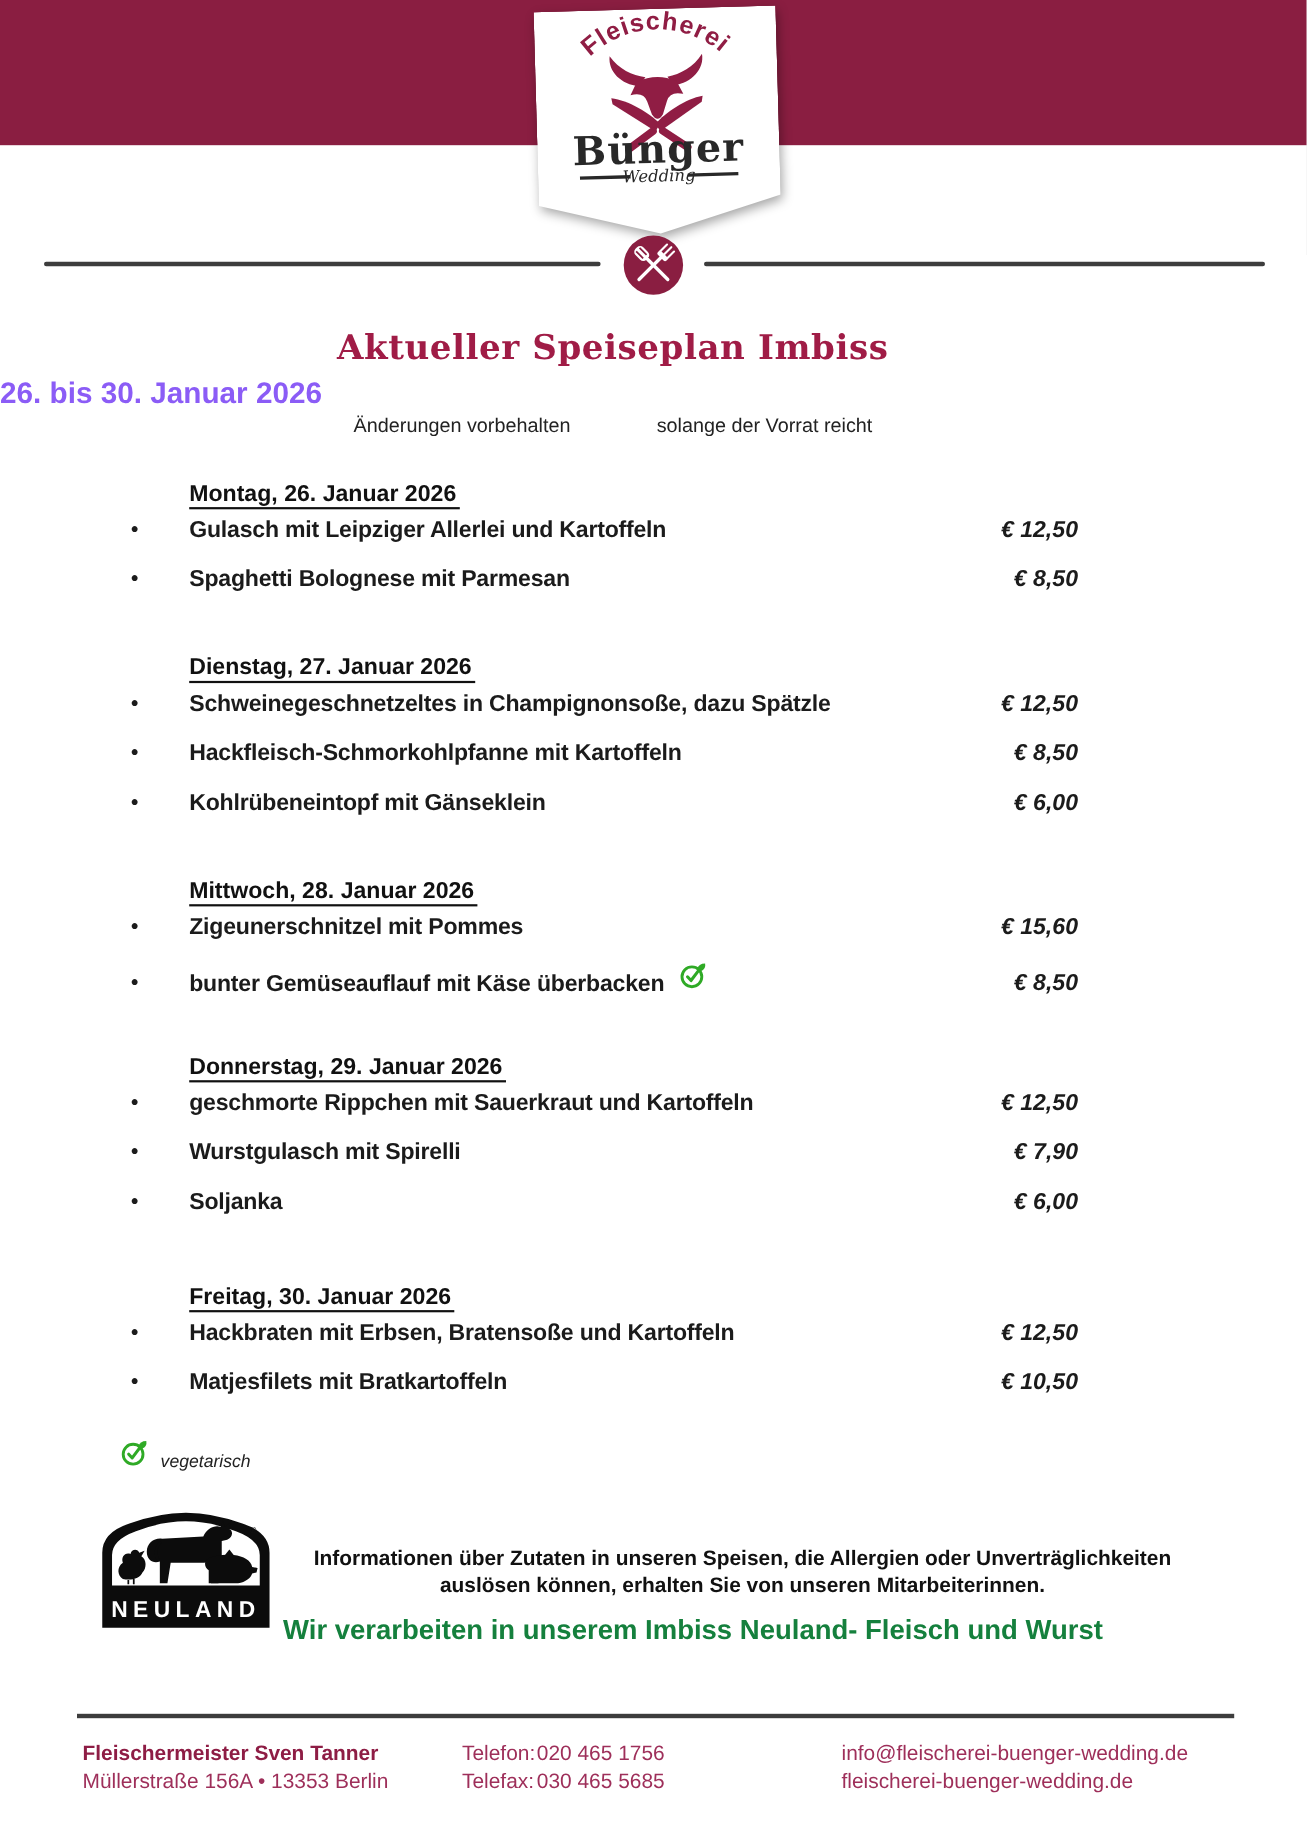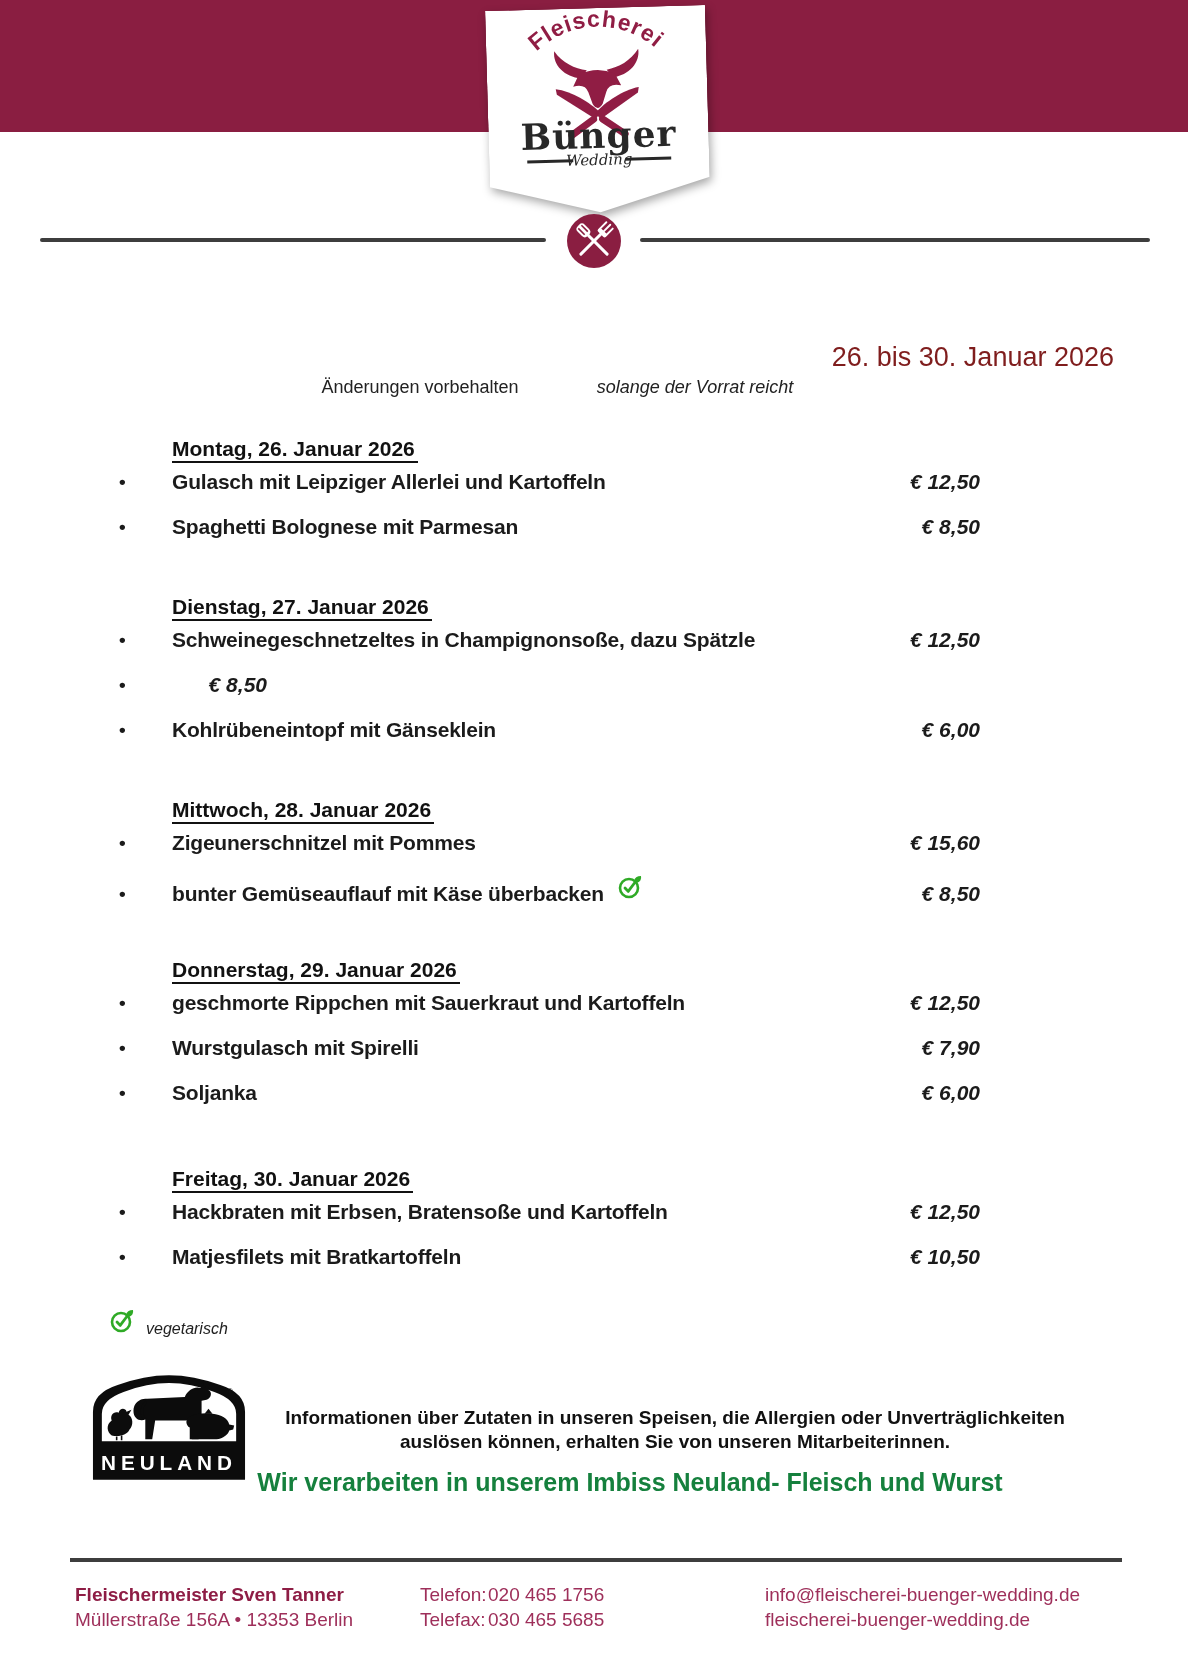--- a/index.html
+++ b/index.html
@@ -17,25 +17,25 @@
   .badge svg{display:block;margin:8px auto 0;}
 
   
   .dline{position:absolute;height:4px;background:#3d3d3d;border-radius:2px;}
   .dline.left{left:40px;top:238px;width:506px;}
   .dline.right{left:640px;top:238px;width:510px;}
   .div-icon{position:absolute;left:566px;top:213px;}
 
   .title{position:absolute;left:0;top:298px;width:1114px;text-align:center;
          font-family:"DejaVu Serif",serif;font-weight:bold;font-size:31px;color:#a01c46;letter-spacing:.5px;}
-  .daterange{position:absolute;left:0;top:342px;width:1114px;text-align:right;
-         font-weight:normal;font-size:27px;color:#7f1d1d;}
+  .daterange{position:absolute;left:0;top:342px;width:1114px;text-align:left;
+         font-weight:bold;font-size:27px;color:#8b5cf6;}
   .note{position:absolute;top:377px;font-size:18px;color:#222;}
   .note-left{left:320px;width:200px;text-align:center;}
-  .note-right{left:590px;width:210px;text-align:center;font-style:italic;}
+  .note-right{left:590px;width:210px;text-align:center;}
 
   
   #menu{position:absolute;left:0;top:0;width:1188px;height:1680px;pointer-events:none;}
   .day-group{position:absolute;left:104px;width:876px;}
   .day-0{top:437px}.day-1{top:595px}.day-2{top:798px}.day-3{top:958px}.day-4{top:1167px}
   .day-heading{height:24px;margin-left:68px;margin-bottom:9px;font-size:21px;font-weight:bold;color:#111;}
   .day-heading span{border-bottom:2.5px solid #111;padding-bottom:1px;padding-right:3px;}
   .menu-row{display:flex;align-items:flex-start;height:45px;font-size:21px;font-weight:bold;color:#1b1b1b;}
   .day-2 .menu-row:last-child{margin-top:6px;}
   .bullet{width:68px;padding-left:15px;box-sizing:border-box;font-size:19px;line-height:24px;}
@@ -111,20 +111,21 @@
       <rect x="-1.5" y="-9" width="3" height="29" rx="1.5" fill="#fff"></rect>
     </g>
     <g transform="translate(28,28) rotate(45)">
       <path d="M-4.5,-22 L-4.5,-13 M0,-23 L0,-13 M4.5,-22 L4.5,-13" stroke="#fff" stroke-width="1.9" stroke-linecap="round"></path>
       <rect x="-5.5" y="-14" width="11" height="4.5" rx="2" fill="#fff"></rect>
       <rect x="-1.5" y="-11" width="3" height="31" rx="1.5" fill="#fff"></rect>
     </g>
   </svg>
   <span class="dline right"></span>
 
+  <div class="title">Aktueller Speiseplan Imbiss</div>
   <div class="daterange">26. bis 30. Januar 2026</div>
   <div class="note note-left">Änderungen vorbehalten</div>
   <div class="note note-right">solange der Vorrat reicht</div>
 
   <div id="menu">
       <div class="day-group day-0">
         <div class="day-heading"><span>Montag, 26. Januar 2026</span></div>
         <div class="menu-row">
           <span class="bullet">•</span>
           <span class="dish">Gulasch mit Leipziger Allerlei und Kartoffeln</span>
@@ -138,20 +139,21 @@
       </div>
       <div class="day-group day-1">
         <div class="day-heading"><span>Dienstag, 27. Januar 2026</span></div>
         <div class="menu-row">
           <span class="bullet">•</span>
           <span class="dish">Schweinegeschnetzeltes in Champignonsoße, dazu Spätzle</span>
           <span class="price">€ 12,50</span>
         </div>
         <div class="menu-row">
           <span class="bullet">•</span>
+          <span class="dish">Hackfleisch-Schmorkohlpfanne mit Kartoffeln</span>
           <span class="price">€ 8,50</span>
         </div>
         <div class="menu-row">
           <span class="bullet">•</span>
           <span class="dish">Kohlrübeneintopf mit Gänseklein</span>
           <span class="price">€ 6,00</span>
         </div>
       </div>
       <div class="day-group day-2">
         <div class="day-heading"><span>Mittwoch, 28. Januar 2026</span></div>

